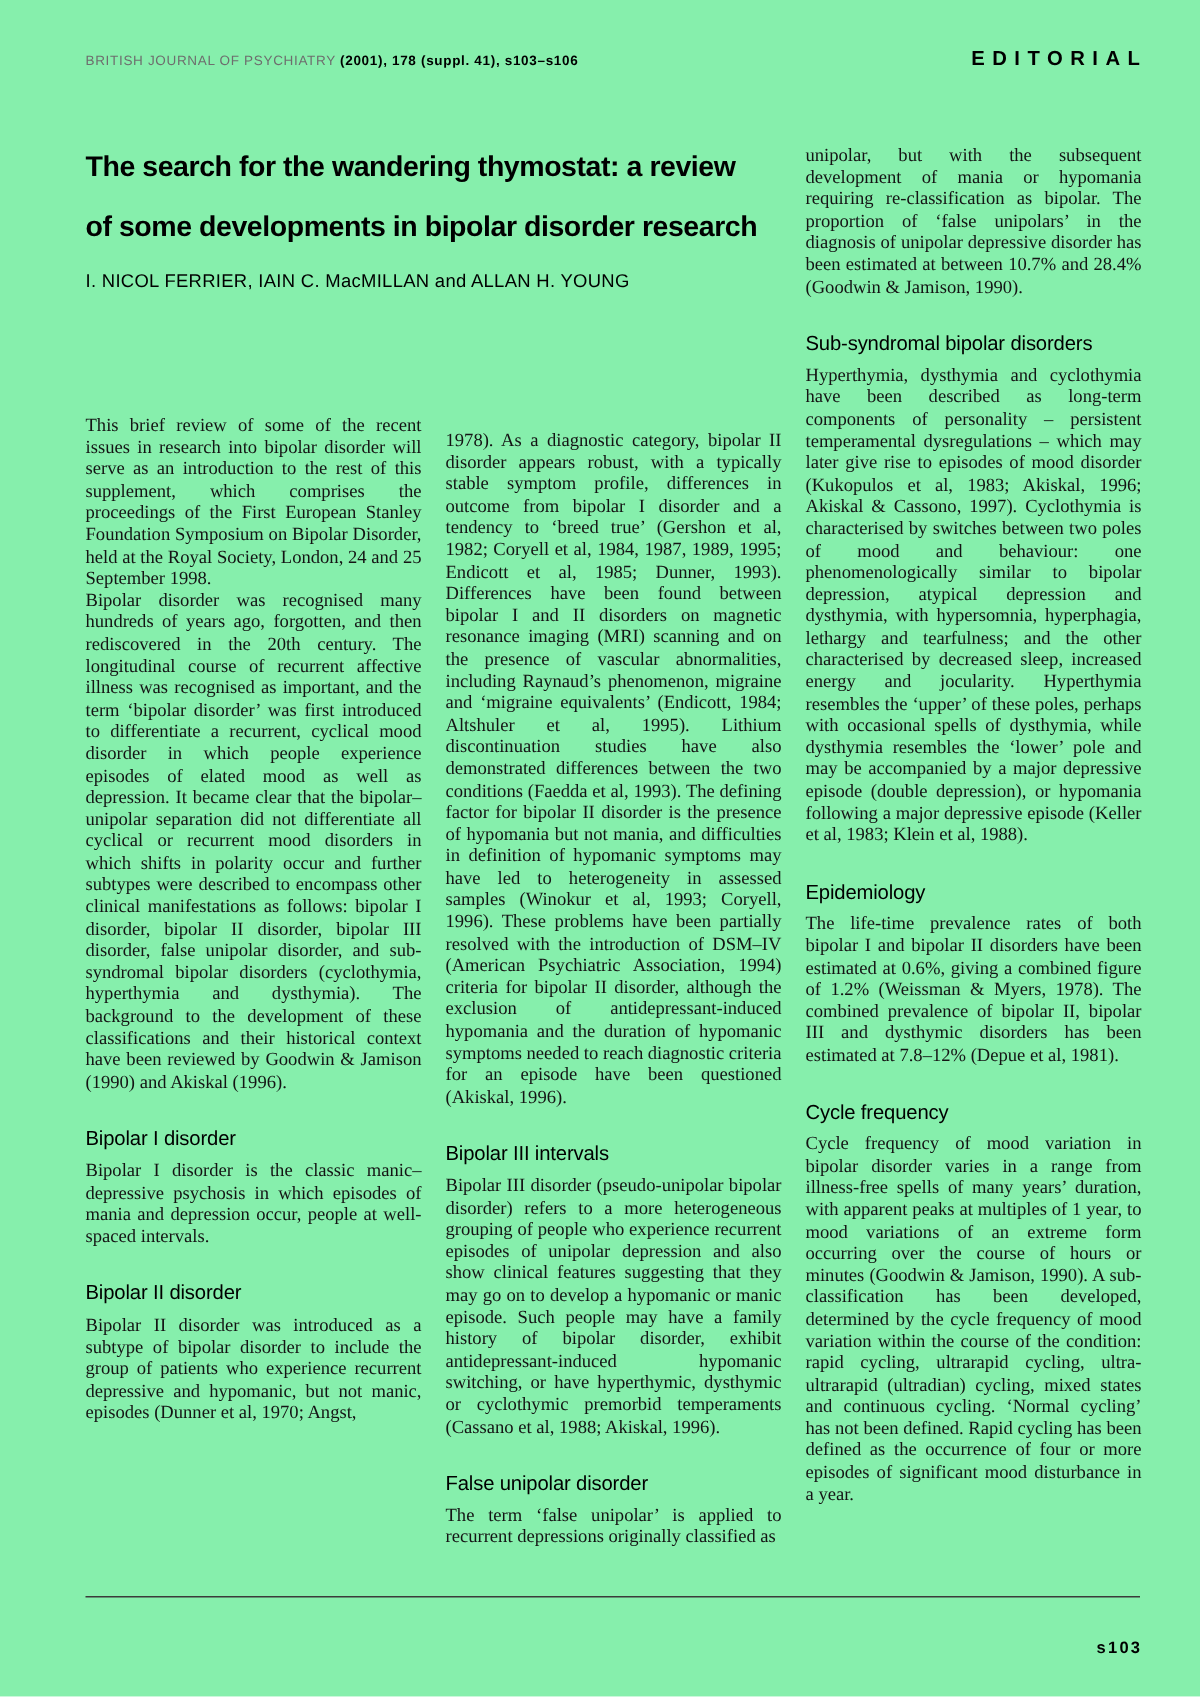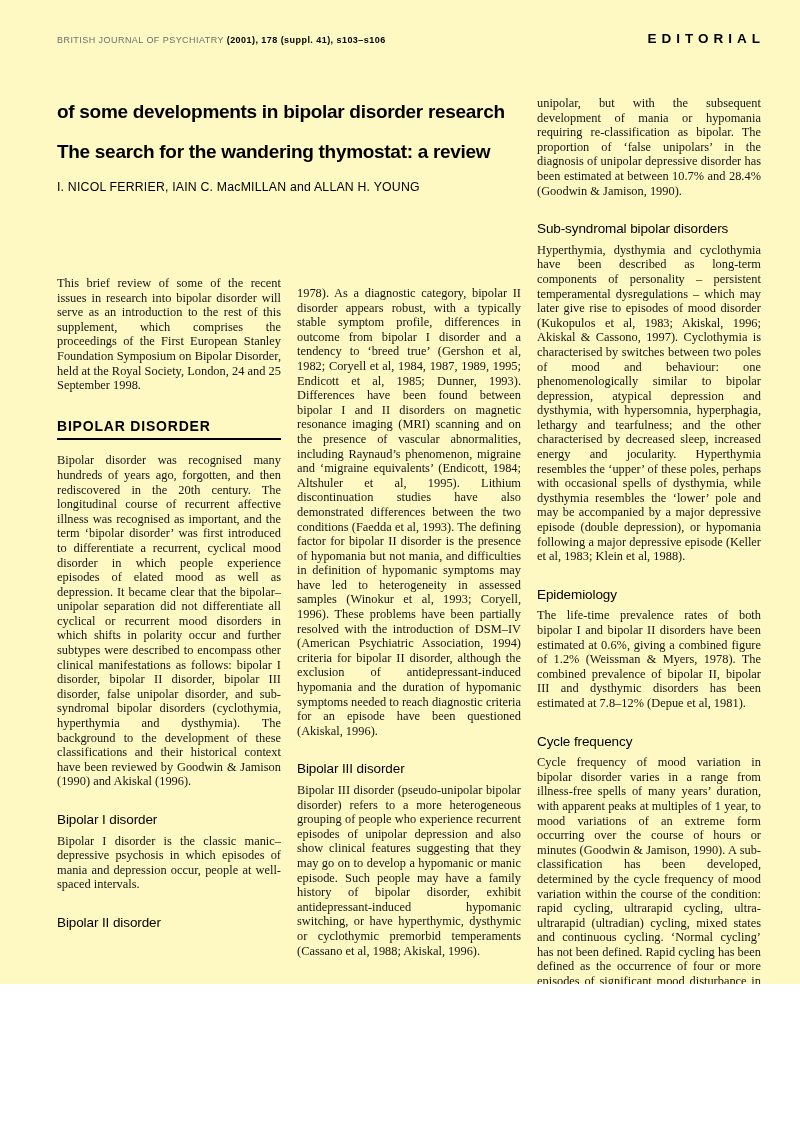--- a/index.html
+++ b/index.html
@@ -1,19 +1,19 @@
 <!DOCTYPE html>
 <html lang="en-GB"><head>
 <meta charset="utf-8">
 <style>
   * { margin:0; padding:0; box-sizing:border-box; }
   html,body { background:#ffffff; }
   .page {
-    position:relative; width:800px; height:984px; margin:0 auto;
-    background:#fef9c3; overflow:hidden; color:#141414;
+    position:relative; width:800px; height:1131px; margin:0 auto;
+    background:#86efac; overflow:hidden; color:#141414;
     font-family:"Liberation Serif", serif;
   }
   
   .runhead {
     position:absolute; top:31px; left:57px; right:40px;
     display:flex; justify-content:space-between; align-items:baseline;
   }
   .journal-line {
     font-family:"Liberation Sans", sans-serif; font-size:9px;
     letter-spacing:0.45px; white-space:nowrap; color:#6e6e6e;
@@ -56,56 +56,56 @@
     font-size:13.5px; letter-spacing:-0.1px; color:#000; text-align:left;
     margin-top:24px; margin-bottom:6px; white-space:nowrap;
   }
   .col > .para:first-child, .col > .sec-head:first-child { margin-top:0; }
   
   .footer-rule {
     position:absolute; left:57px; right:40px; top:1064px;
     border-top:1px solid #3a3a3a; height:0;
   }
   .page-number {
-    position:absolute; right:40px; top:1071px;
+    position:absolute; right:40px; top:1093px;
     font-family:"Liberation Sans", sans-serif; font-weight:bold;
-    font-size:15px; letter-spacing:1.5px; margin-right:-1.5px; color:#000;margin-left:36px;
+    font-size:11px; letter-spacing:1.5px; margin-right:-1.5px; color:#000;margin-left:36px;
   }
 </style>
 </head>
 <body>
 
 <div class="page">
 
   <div class="runhead">
     <div class="journal-line">
       <span>BRITISH JOURNAL OF PSYCHIATRY</span>
       <span class="journal-issue">(2001), 178 (suppl. 41), s103–s106</span>
     </div>
     <div class="editorial-label">EDITORIAL</div>
   </div>
 
   <div class="title-block">
+    <div class="title-line">The search for the wandering thymostat: a review</div>
     <div class="title-line">of some developments in bipolar disorder research</div>
-    <div class="title-line">The search for the wandering thymostat: a review</div>
     <div class="authors">I. NICOL FERRIER, IAIN C. MacMILLAN and ALLAN H. YOUNG</div>
   </div>
 
   <div class="col col-left">
     <p class="para">This brief review of some of the recent issues in research into bipolar disorder will serve as an introduction to the rest of this supplement, which comprises the proceedings of the First European Stanley Foundation Symposium on Bipolar Disorder, held at the Royal Society, London, 24 and 25 September 1998.</p>
-    <div class="sec-head">BIPOLAR DISORDER</div>
     <p class="para">Bipolar disorder was recognised many hundreds of years ago, forgotten, and then rediscovered in the 20th century. The longitudinal course of recurrent affective illness was recognised as important, and the term ‘bipolar disorder’ was first introduced to differentiate a recurrent, cyclical mood disorder in which people experience episodes of elated mood as well as depression. It became clear that the bipolar–unipolar separation did not differentiate all cyclical or recurrent mood disorders in which shifts in polarity occur and further subtypes were described to encompass other clinical manifestations as follows: bipolar I disorder, bipolar II disorder, bipolar III disorder, false unipolar disorder, and sub-syndromal bipolar disorders (cyclothymia, hyperthymia and dysthymia). The background to the development of these classifications and their historical context have been reviewed by Goodwin &amp; Jamison (1990) and Akiskal (1996).</p>
     <div class="sub-head">Bipolar I disorder</div>
     <p class="para">Bipolar I disorder is the classic manic–depressive psychosis in which episodes of mania and depression occur, people at well-spaced intervals.</p>
     <div class="sub-head">Bipolar II disorder</div>
+    <p class="para">Bipolar II disorder was introduced as a subtype of bipolar disorder to include the group of patients who experience recurrent depressive and hypomanic, but not manic, episodes (Dunner et al, 1970; Angst,</p>
   </div>
 
   <div class="col col-mid">
     <p class="para">1978). As a diagnostic category, bipolar II disorder appears robust, with a typically stable symptom profile, differences in outcome from bipolar I disorder and a tendency to ‘breed true’ (Gershon et al, 1982; Coryell et al, 1984, 1987, 1989, 1995; Endicott et al, 1985; Dunner, 1993). Differences have been found between bipolar I and II disorders on magnetic resonance imaging (MRI) scanning and on the presence of vascular abnormalities, including Raynaud’s phenomenon, migraine and ‘migraine equivalents’ (Endicott, 1984; Altshuler et al, 1995). Lithium discontinuation studies have also demonstrated differences between the two conditions (Faedda et al, 1993). The defining factor for bipolar II disorder is the presence of hypomania but not mania, and difficulties in definition of hypomanic symptoms may have led to heterogeneity in assessed samples (Winokur et al, 1993; Coryell, 1996). These problems have been partially resolved with the introduction of DSM–IV (American Psychiatric Association, 1994) criteria for bipolar II disorder, although the exclusion of antidepressant-induced hypomania and the duration of hypomanic symptoms needed to reach diagnostic criteria for an episode have been questioned (Akiskal, 1996).</p>
-    <div class="sub-head">Bipolar III disorder</div>
+    <div class="sub-head">Bipolar III intervals</div>
     <p class="para">Bipolar III disorder (pseudo-unipolar bipolar disorder) refers to a more heterogeneous grouping of people who experience recurrent episodes of unipolar depression and also show clinical features suggesting that they may go on to develop a hypomanic or manic episode. Such people may have a family history of bipolar disorder, exhibit antidepressant-induced hypomanic switching, or have hyperthymic, dysthymic or cyclothymic premorbid temperaments (Cassano et al, 1988; Akiskal, 1996).</p>
     <div class="sub-head">False unipolar disorder</div>
     <p class="para">The term ‘false unipolar’ is applied to recurrent depressions originally classified as</p>
   </div>
 
   <div class="col col-right">
     <p class="para">unipolar, but with the subsequent development of mania or hypomania requiring re-classification as bipolar. The proportion of ‘false unipolars’ in the diagnosis of unipolar depressive disorder has been estimated at between 10.7% and 28.4% (Goodwin &amp; Jamison, 1990).</p>
     <div class="sub-head">Sub-syndromal bipolar disorders</div>
     <p class="para">Hyperthymia, dysthymia and cyclothymia have been described as long-term components of personality – persistent temperamental dysregulations – which may later give rise to episodes of mood disorder (Kukopulos et al, 1983; Akiskal, 1996; Akiskal &amp; Cassono, 1997). Cyclothymia is characterised by switches between two poles of mood and behaviour: one phenomenologically similar to bipolar depression, atypical depression and dysthymia, with hypersomnia, hyperphagia, lethargy and tearfulness; and the other characterised by decreased sleep, increased energy and jocularity. Hyperthymia resembles the ‘upper’ of these poles, perhaps with occasional spells of dysthymia, while dysthymia resembles the ‘lower’ pole and may be accompanied by a major depressive episode (double depression), or hypomania following a major depressive episode (Keller et al, 1983; Klein et al, 1988).</p>
     <div class="sub-head">Epidemiology</div>

